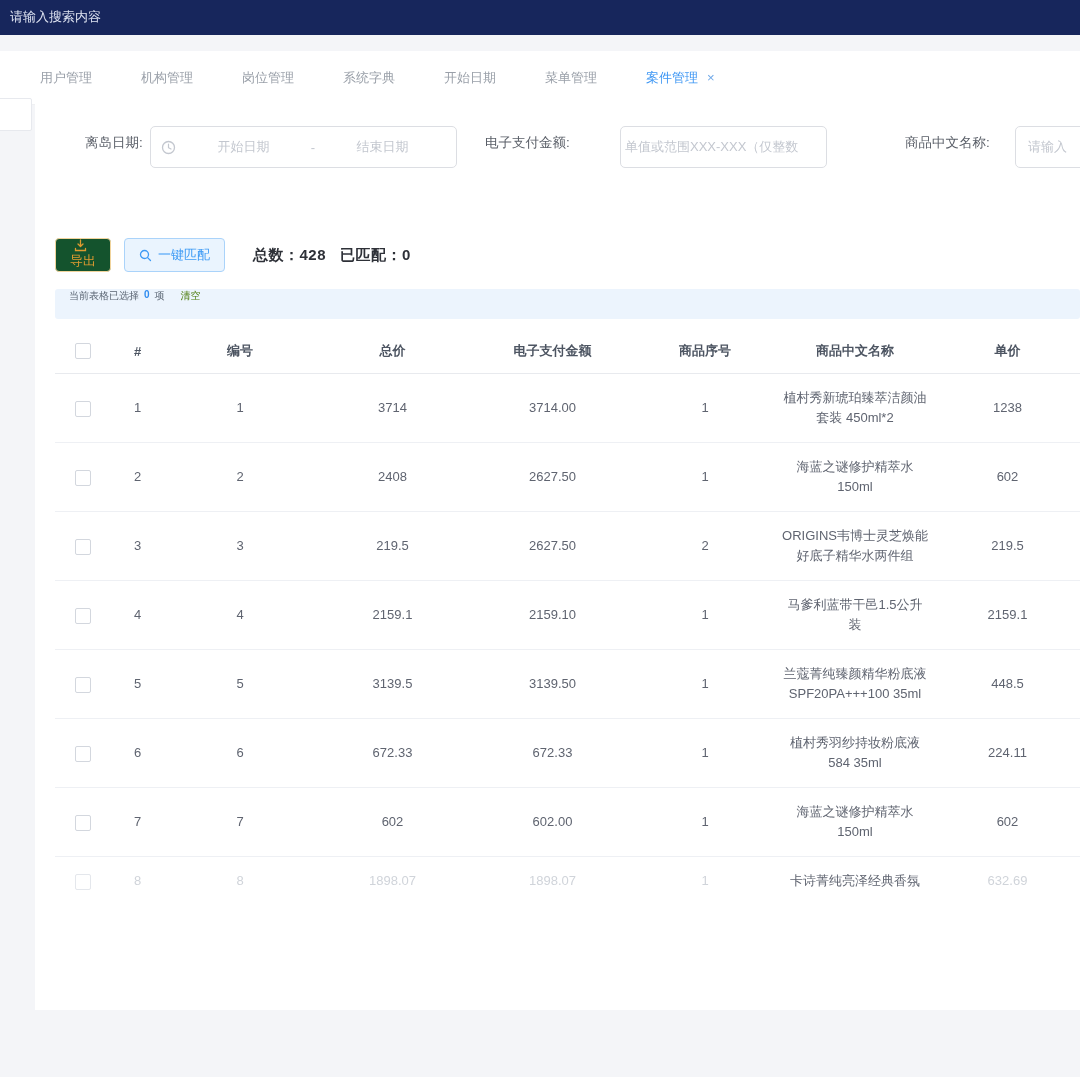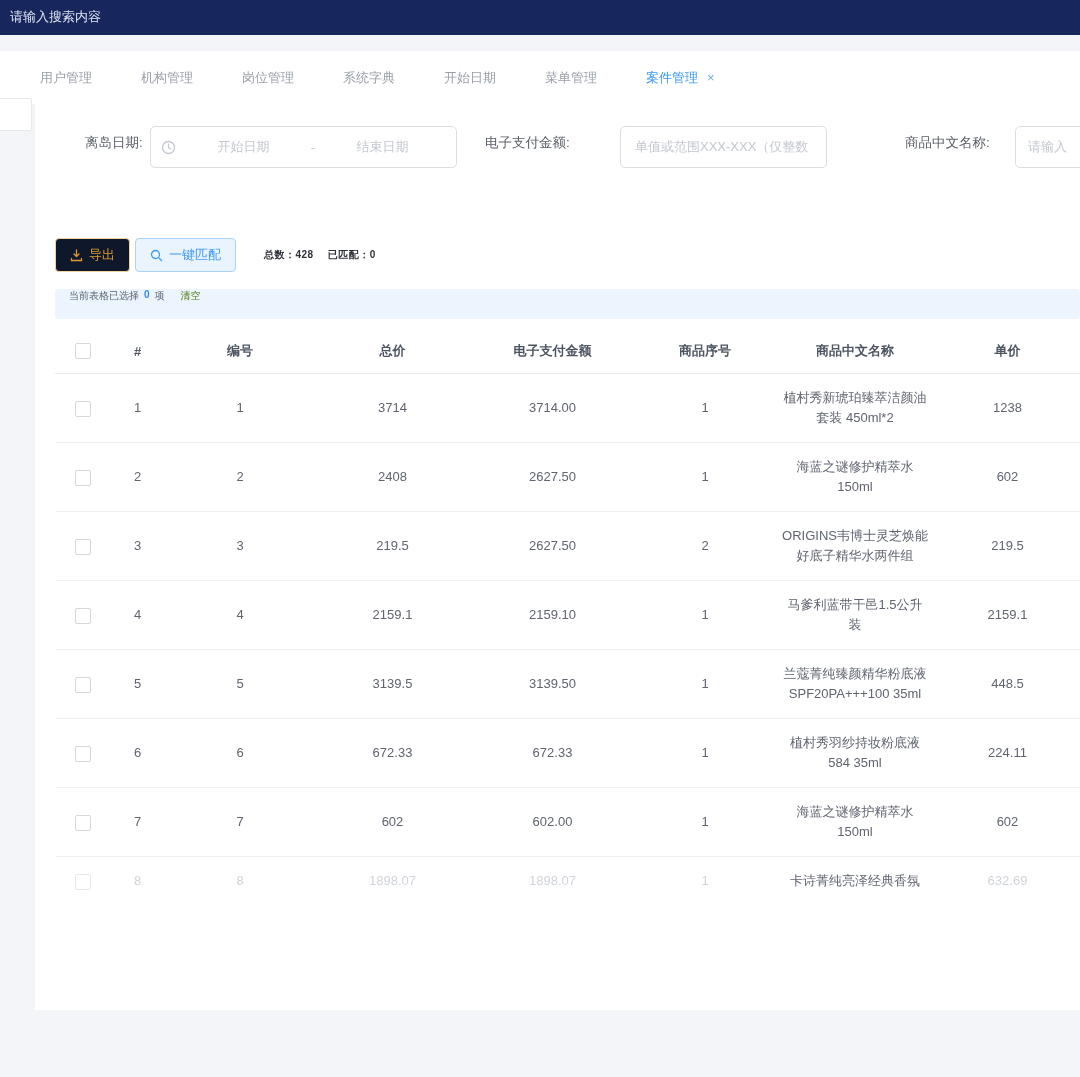--- a/index.html
+++ b/index.html
@@ -29,34 +29,34 @@
   .card { position:absolute; left:35px; top:89px; width:1045px; height:921px; background:#ffffff; }
 
   
   .filters { position:absolute; left:0; top:37px; width:100%; height:34px; }
   .flabel { position:absolute; top:0; height:34px; line-height:34px; font-size:13.5px; color:#5a5f68; }
   .lbl-date { left:50px; } .lbl-amount { left:450px; } .lbl-name { left:870px; }
   .input-box { position:absolute; top:0; height:42px; background:#fff; border:1px solid #dcdee3;
     border-radius:5px; box-sizing:border-box; display:flex; align-items:center; }
   .date-input { left:115px; width:307px; padding:0 10px; }
   .date-input .ph { flex:1; text-align:center; }
-  .amount-input { left:585px; width:207px; padding:0 14px; }
+  .amount-input { left:585px; width:207px; padding:0 4px; }
   .name-input { left:980px; width:150px; padding:0 12px; }
   .ph { font-size:13px; color:#c3c7cf; white-space:nowrap; }
   .sep { color:#c3c7cf; font-size:13px; padding:0 4px; }
   .icon-svg { flex:0 0 auto; margin-right:4px; display:inline-flex; }
 
   
   .toolbar { position:absolute; left:20px; top:149px; height:34px; display:flex; align-items:center; }
   .btn { height:34px; border-radius:4px; font-size:13px; display:inline-flex; align-items:center;
     padding:0 14px; box-sizing:border-box; cursor:pointer; white-space:nowrap; }
   .btn svg { margin-right:6px; }
-  .btn-export { background:#0f172a; border:1px solid #f1d49c; color:#df9b30; margin-right:5px; }
+  .btn-export { background:#14532d; border:1px solid #f1d49c; color:#df9b30; margin-right:13px;flex-direction:column; }
   .btn-match  { background:#eaf4fe; border:1px solid #aad3fa; color:#3d9af5;text-align:right; }
-  .stats { margin-left:28px; font-size:10px; font-weight:700; color:#2e3138; letter-spacing:0.5px; }
+  .stats { margin-left:28px; font-size:15px; font-weight:700; color:#2e3138; letter-spacing:0.5px; }
   .stats .gap { display:inline-block; width:14px; }
 
   
   .selection-bar { position:absolute; left:20px; top:200px; width:1025px; height:30px; background:#ecf4fd;
     border-radius:3px; display:flex; padding-left:14px; box-sizing:border-box;
     font-size:10px; color:#5a6573; }
   .sel-count { color:#2f8cf0; font-weight:700; margin:0 5px; }
   .sel-clear { color:#4d7c0f; margin-left:16px; cursor:pointer; }
 
   

